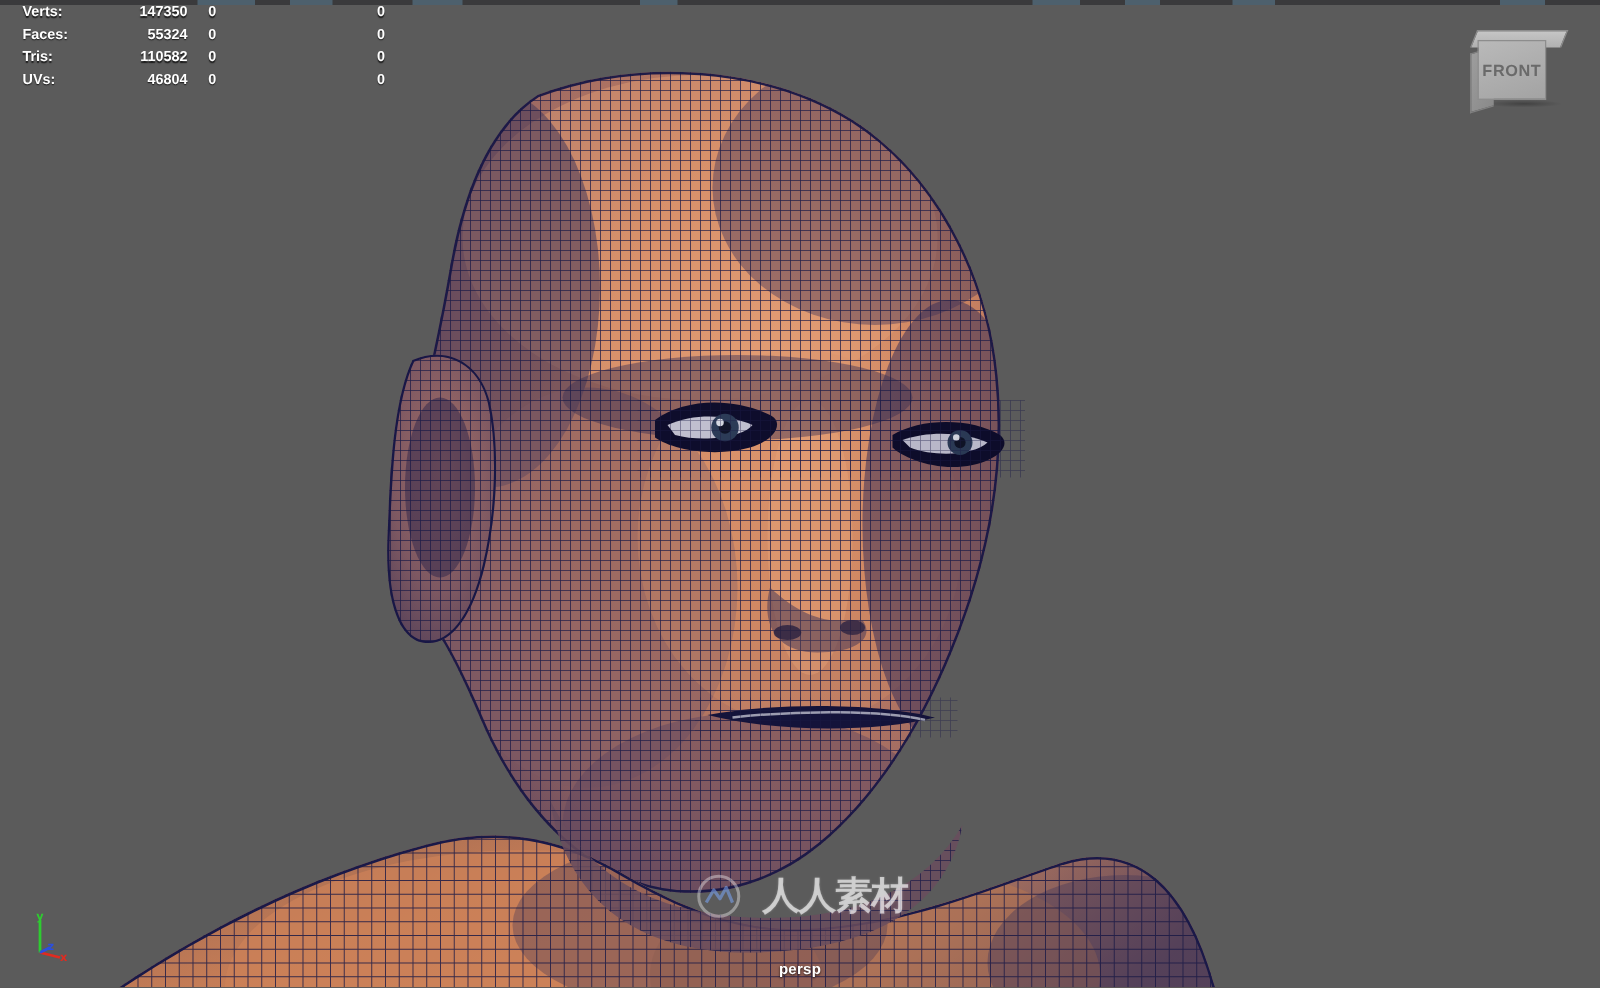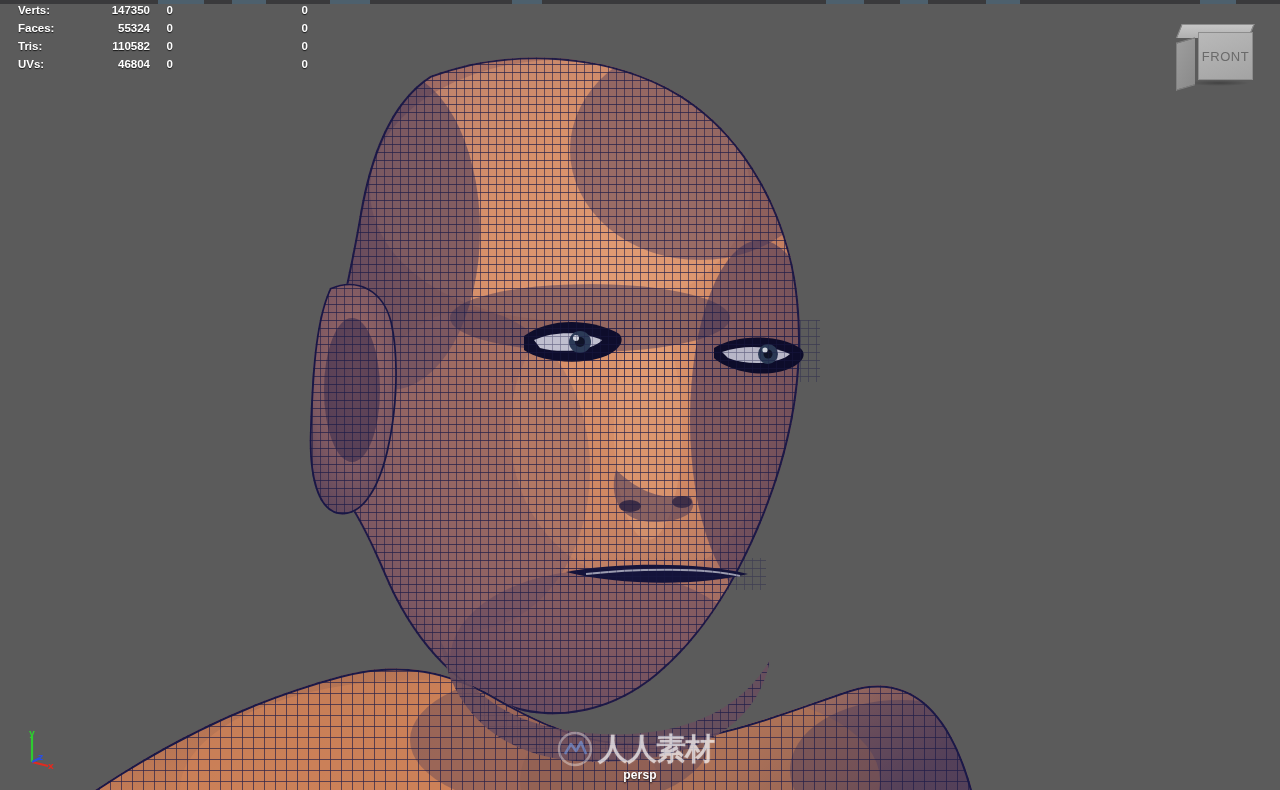--- a/index.html
+++ b/index.html
@@ -25,25 +25,25 @@
          text-shadow:0 1px 1px rgba(0,0,0,.75); }
   #hud table { border-collapse:collapse; }
   #hud td { padding:2px 0 3px 0; line-height:13px; white-space:nowrap; }
   #hud td.lbl { width:72px; padding-left:18px; text-align:left; }
   #hud td.v1  { width:78px; text-align:right; }
   #hud td.v2  { width:88px; text-align:right; padding-right:65px;}
   #hud td.v3  { width:70px; text-align:right; padding-right:0px;}
 
   
   #viewcube { position:absolute; right:28px; top:22px; width:78px; height:64px; z-index:30; }
-  #viewcube .cb-front { position:absolute; left:24px; top:10px; width:55px; height:48px;
+  #viewcube .cb-front { position:absolute; left:8px; top:10px; width:55px; height:48px;
       background:linear-gradient(160deg,#b9b9b9,#a3a3a3);
       border:1px solid #8d8d8d;
       display:flex; align-items:center; justify-content:center;
-      font-size:13px; font-weight:normal; color:#6a6a6a; letter-spacing:.5px;
+      font-size:13px; font-weight:bold; color:#6a6a6a; letter-spacing:.5px;
       font-family:"Liberation Sans", sans-serif; }
   #viewcube .cb-side { position:absolute; left:2px; top:18px; width:19px; height:48px;
       background:linear-gradient(120deg,#9d9d9d,#8a8a8a);
       border:1px solid #808080; border-right:none;
       transform:skewY(-16deg);
       display:flex; align-items:center; justify-content:center;
       font-size:9px; font-weight:bold; color:#6a6a6a; }
   #viewcube .cb-top { position:absolute; left:2px; top:2px; width:73px; height:14px;
       background:linear-gradient(180deg,#c6c6c6,#b0b0b0);
       border:1px solid #8d8d8d; border-bottom:none;
@@ -53,22 +53,22 @@
 
   
   #axis-gizmo { position:absolute; left:18px; bottom:18px; width:44px; height:44px; z-index:30; }
 
   
   #cam-label { position:absolute; left:0; right:0; bottom:8px; text-align:center;
      font-size:12px; font-weight:bold; color:#ffffff; z-index:30;
      text-shadow:0 1px 2px rgba(0,0,0,.85); letter-spacing:.2px;margin-top:12px; }
 
   
-  #watermark { position:absolute; left:556px; top:728px; width:180px; height:42px;
-     z-index:25; display:flex; align-items:center; gap:4px; pointer-events:none; }
+  #watermark { position:absolute; left:556px; top:696px; width:180px; height:42px;
+     z-index:25; display:flex; align-items:center; gap:16px; pointer-events:none; }
   #watermark .wm-logo { width:38px; height:38px; position:relative; flex:none; opacity:.62; }
   #watermark .wm-text { font-size:30px; font-weight:bold; line-height:38px;
      color:rgba(255,255,255,.62); letter-spacing:-1px;
      font-family:"DejaVu Sans", sans-serif;
      text-shadow:0 0 2px rgba(255,255,255,.25); }
 </style>
 </head>
 <body>
 
 <div id="app">

